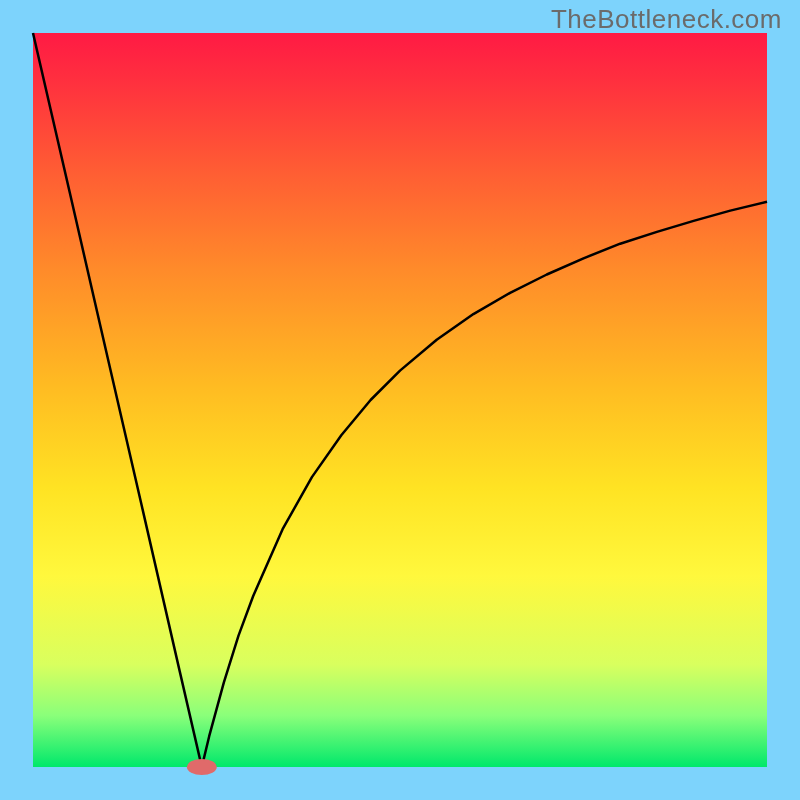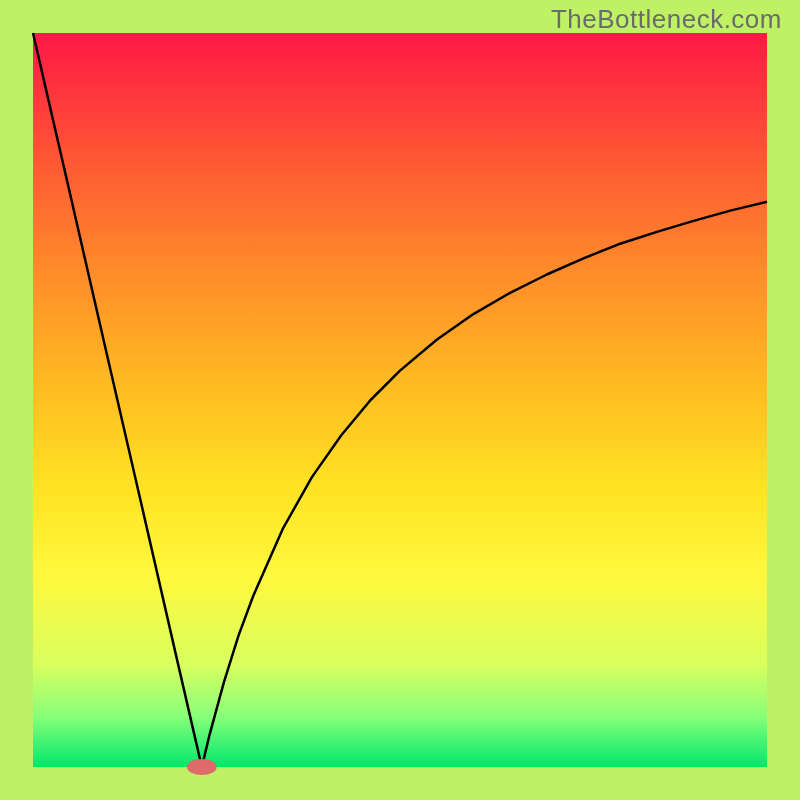--- a/index.html
+++ b/index.html
@@ -7,21 +7,21 @@
     padding: 0;
     width: 800px;
     height: 800px;
     overflow: hidden;
     background: #000;
   }
   .container {
     position: relative;
     width: 800px;
     height: 800px;
-    background: #bef264;
+    background: #7dd3fc;
   }
   .watermark {
     position: absolute;
     top: 4px;
     right: 18px;
     font-family: Arial, Helvetica, sans-serif;
     font-size: 26px;
     font-weight: 500;
     color: #6b6b6b;
     letter-spacing: 0.5px;

